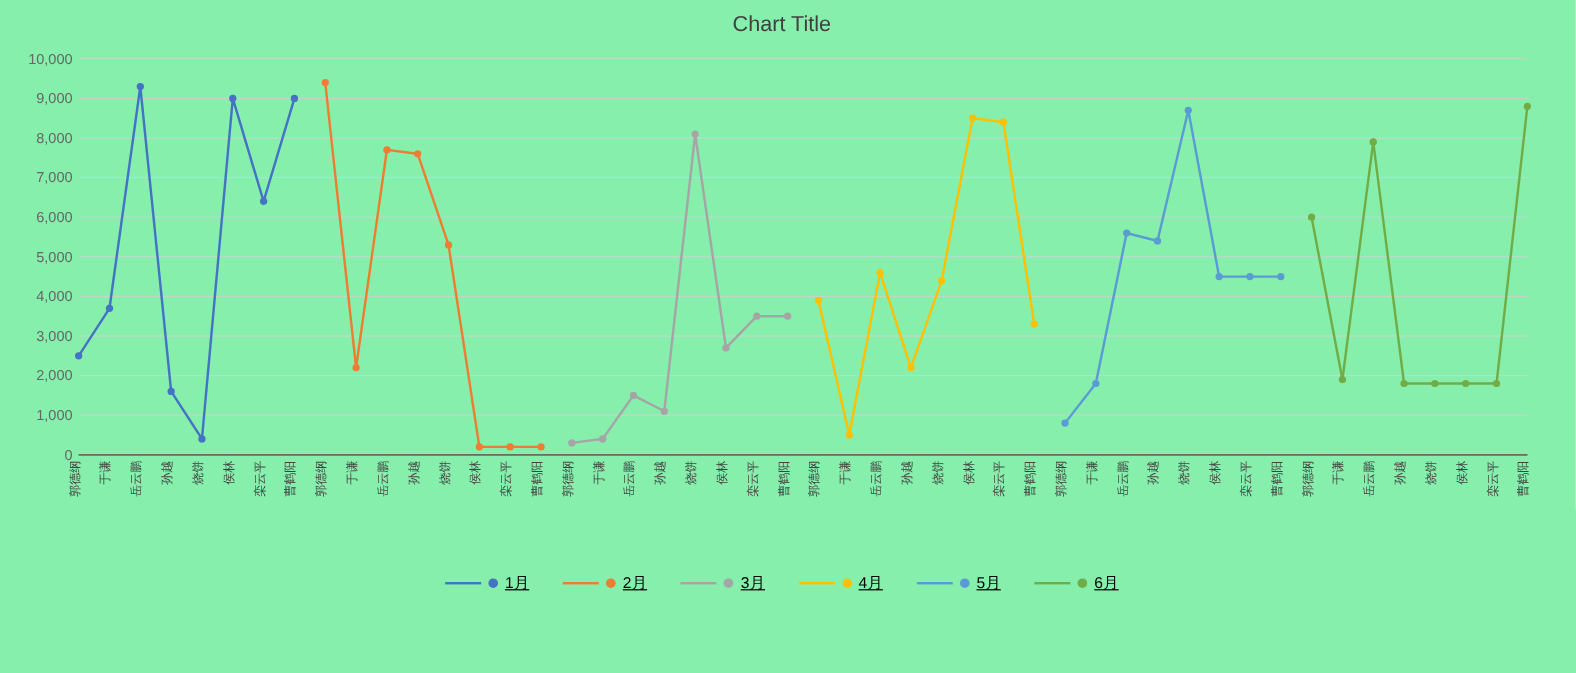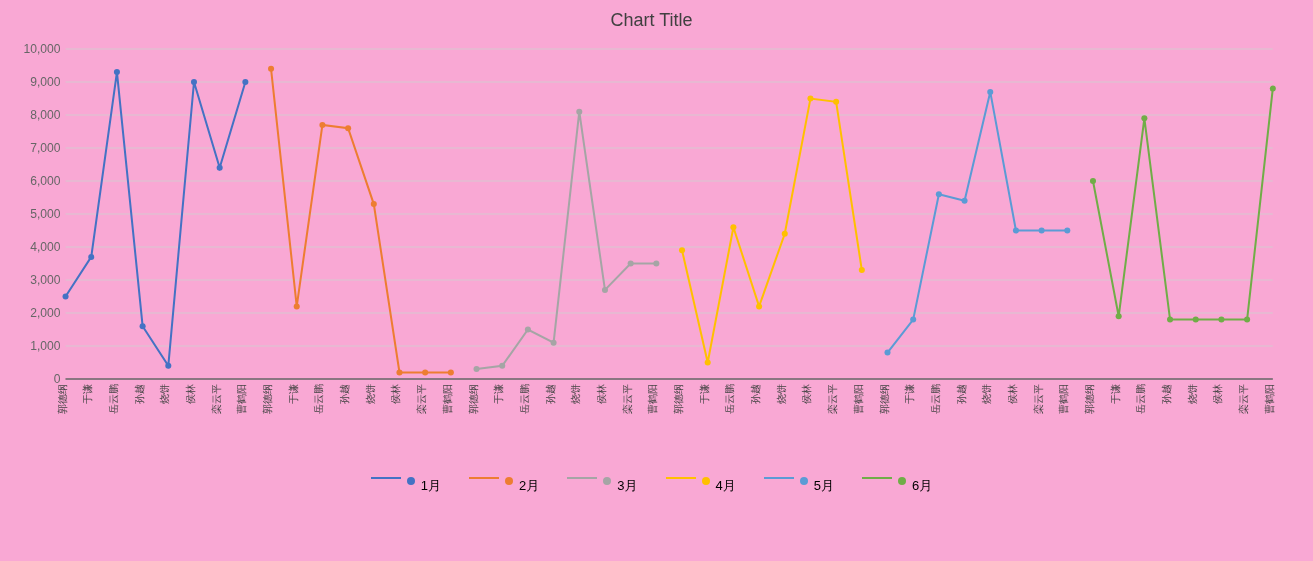--- a/index.html
+++ b/index.html
@@ -6,21 +6,21 @@
     body {
       background: #fff;
       font-family: 'Arial', sans-serif;
       width: 1313px;
       height: 561px;
       overflow: hidden;
     }
     .chart-container {
       width: 1313px;
       height: 561px;
-      background: #f9a8d4;
+      background: #86efac;
       position: relative;
       padding: 10px 20px 10px 10px;
     }
     .chart-title {
       text-align: center;
       font-size: 18px;
       color: #404040;
       margin-bottom: 8px;
       font-weight: normal;
     }
@@ -32,21 +32,23 @@
     .legend {
       display: flex;
       justify-content: center;
       align-items: center;
       gap: 28px;
       margin-top: 8px;
       font-size: 13px;
     }
     .legend-item {
       display: flex;
+      align-items: center;
       gap: 6px;
+      text-decoration: underline;
     }
     .legend-line {
       width: 30px;
       height: 2px;
       display: inline-block;
     }
     .legend-dot {
       width: 8px;
       height: 8px;
       border-radius: 50%;

